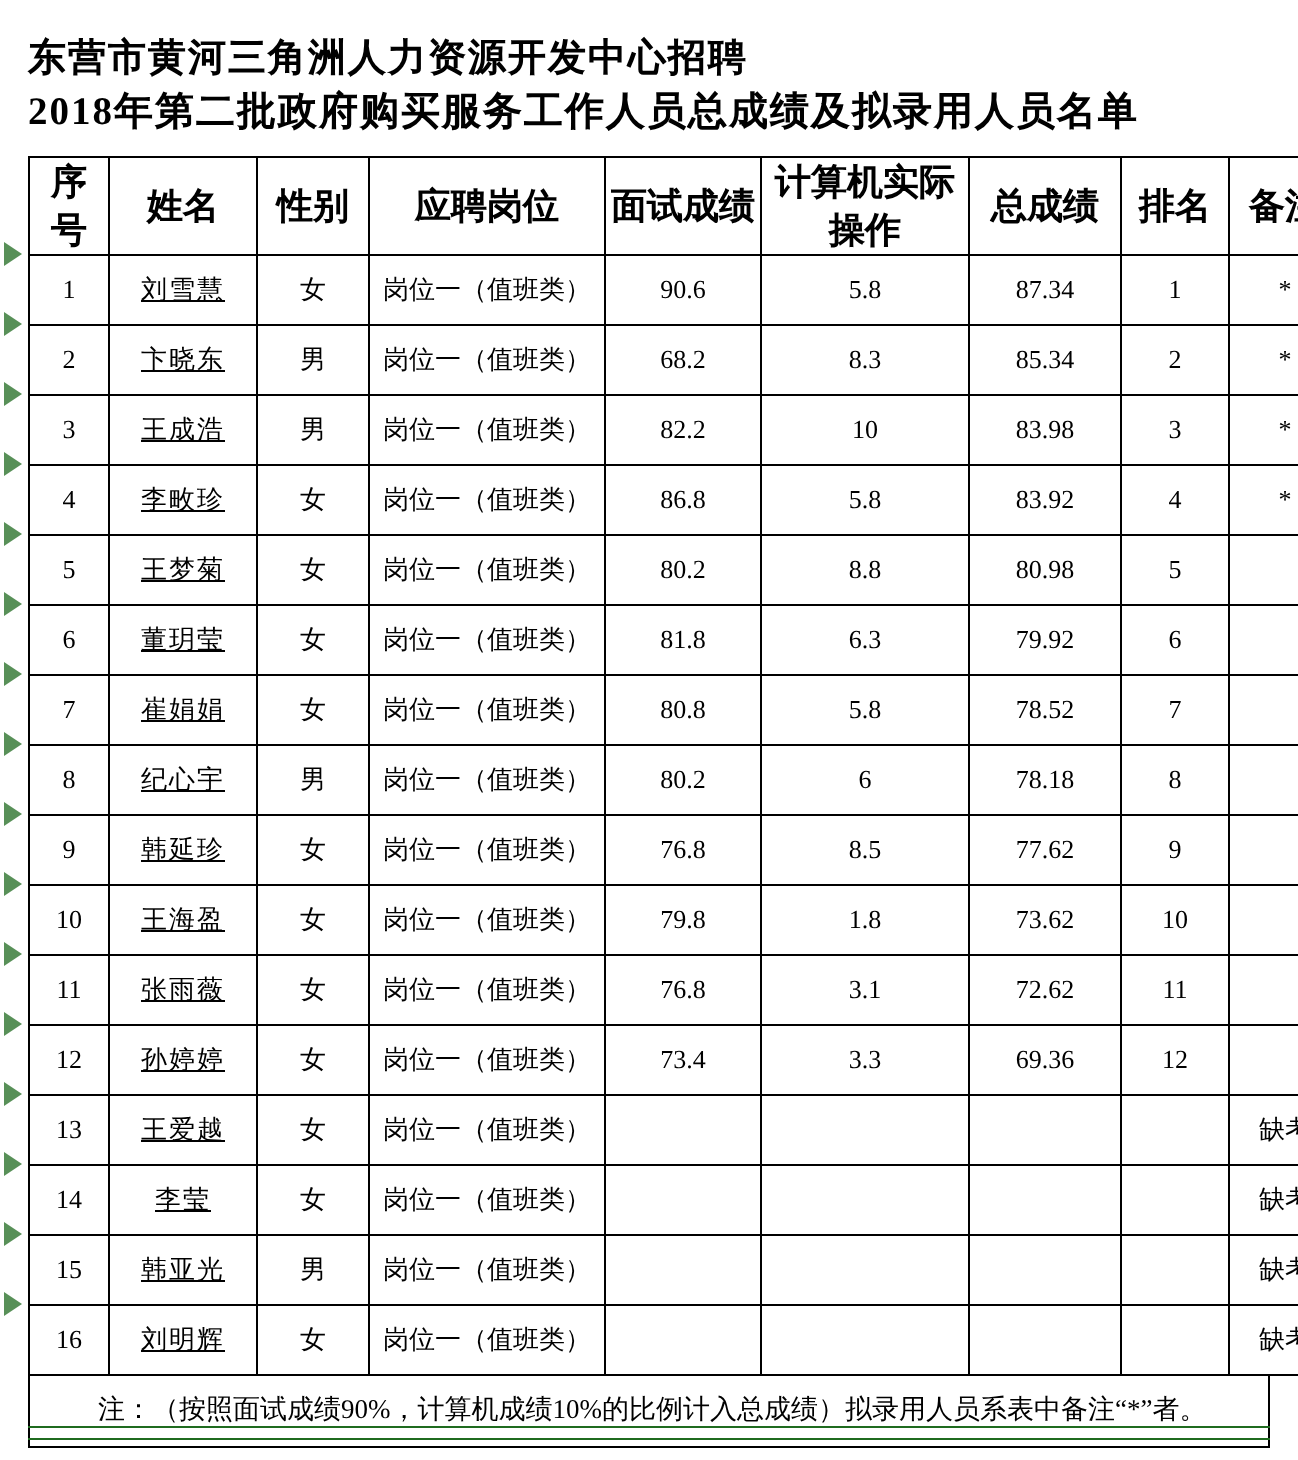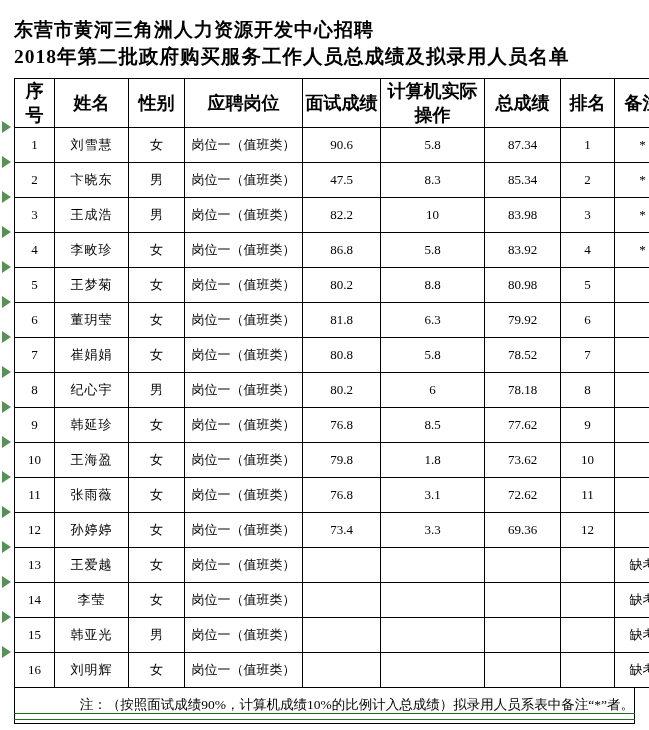--- a/index.html
+++ b/index.html
@@ -62,43 +62,43 @@
   .col-post { width: 118px; }
   .col-int { width: 78px; }
   .col-comp { width: 104px; }
   .col-total { width: 76px; }
   .col-rank { width: 54px; }
   .col-note { width: 56px; }
 
   .name-cell {
     font-size: 14.5px;
     letter-spacing: 1px;
+    text-decoration: underline;
   }
   .post-cell {
     font-size: 12.5px;
   }
   .num-cell {
     font-size: 13px;
   }
   .note-cell {
     font-size: 12.5px;
   }
   .footer-note {
     width: 621px;
     margin: 0 auto;
     box-sizing: border-box;
     border: 1px solid #000000;
     border-top: none;
     font-size: 13.5px;
     line-height: 34px;
     height: 36px;
-    padding-left: 18px;
+    padding-left: 34px;
     white-space: nowrap;
     overflow: hidden;
-    text-align: right;
   }
   .green-marks {
     position: absolute;
     left: 0;
     top: 0;
     width: 18px;
     height: 730px;
     pointer-events: none;
   }
   .gm {
@@ -172,21 +172,21 @@
         <td class="num-cell">5.8</td>
         <td class="num-cell">87.34</td>
         <td class="num-cell">1</td>
         <td class="note-cell">*</td>
       </tr>
       <tr>
         <td class="num-cell">2</td>
         <td class="name-cell">卞晓东</td>
         <td>男</td>
         <td class="post-cell">岗位一（值班类）</td>
-        <td class="num-cell">47.5</td>
+        <td class="num-cell">68.2</td>
         <td class="num-cell">8.3</td>
         <td class="num-cell">85.34</td>
         <td class="num-cell">2</td>
         <td class="note-cell">*</td>
       </tr>
       <tr>
         <td class="num-cell">3</td>
         <td class="name-cell">王成浩</td>
         <td>男</td>
         <td class="post-cell">岗位一（值班类）</td>

